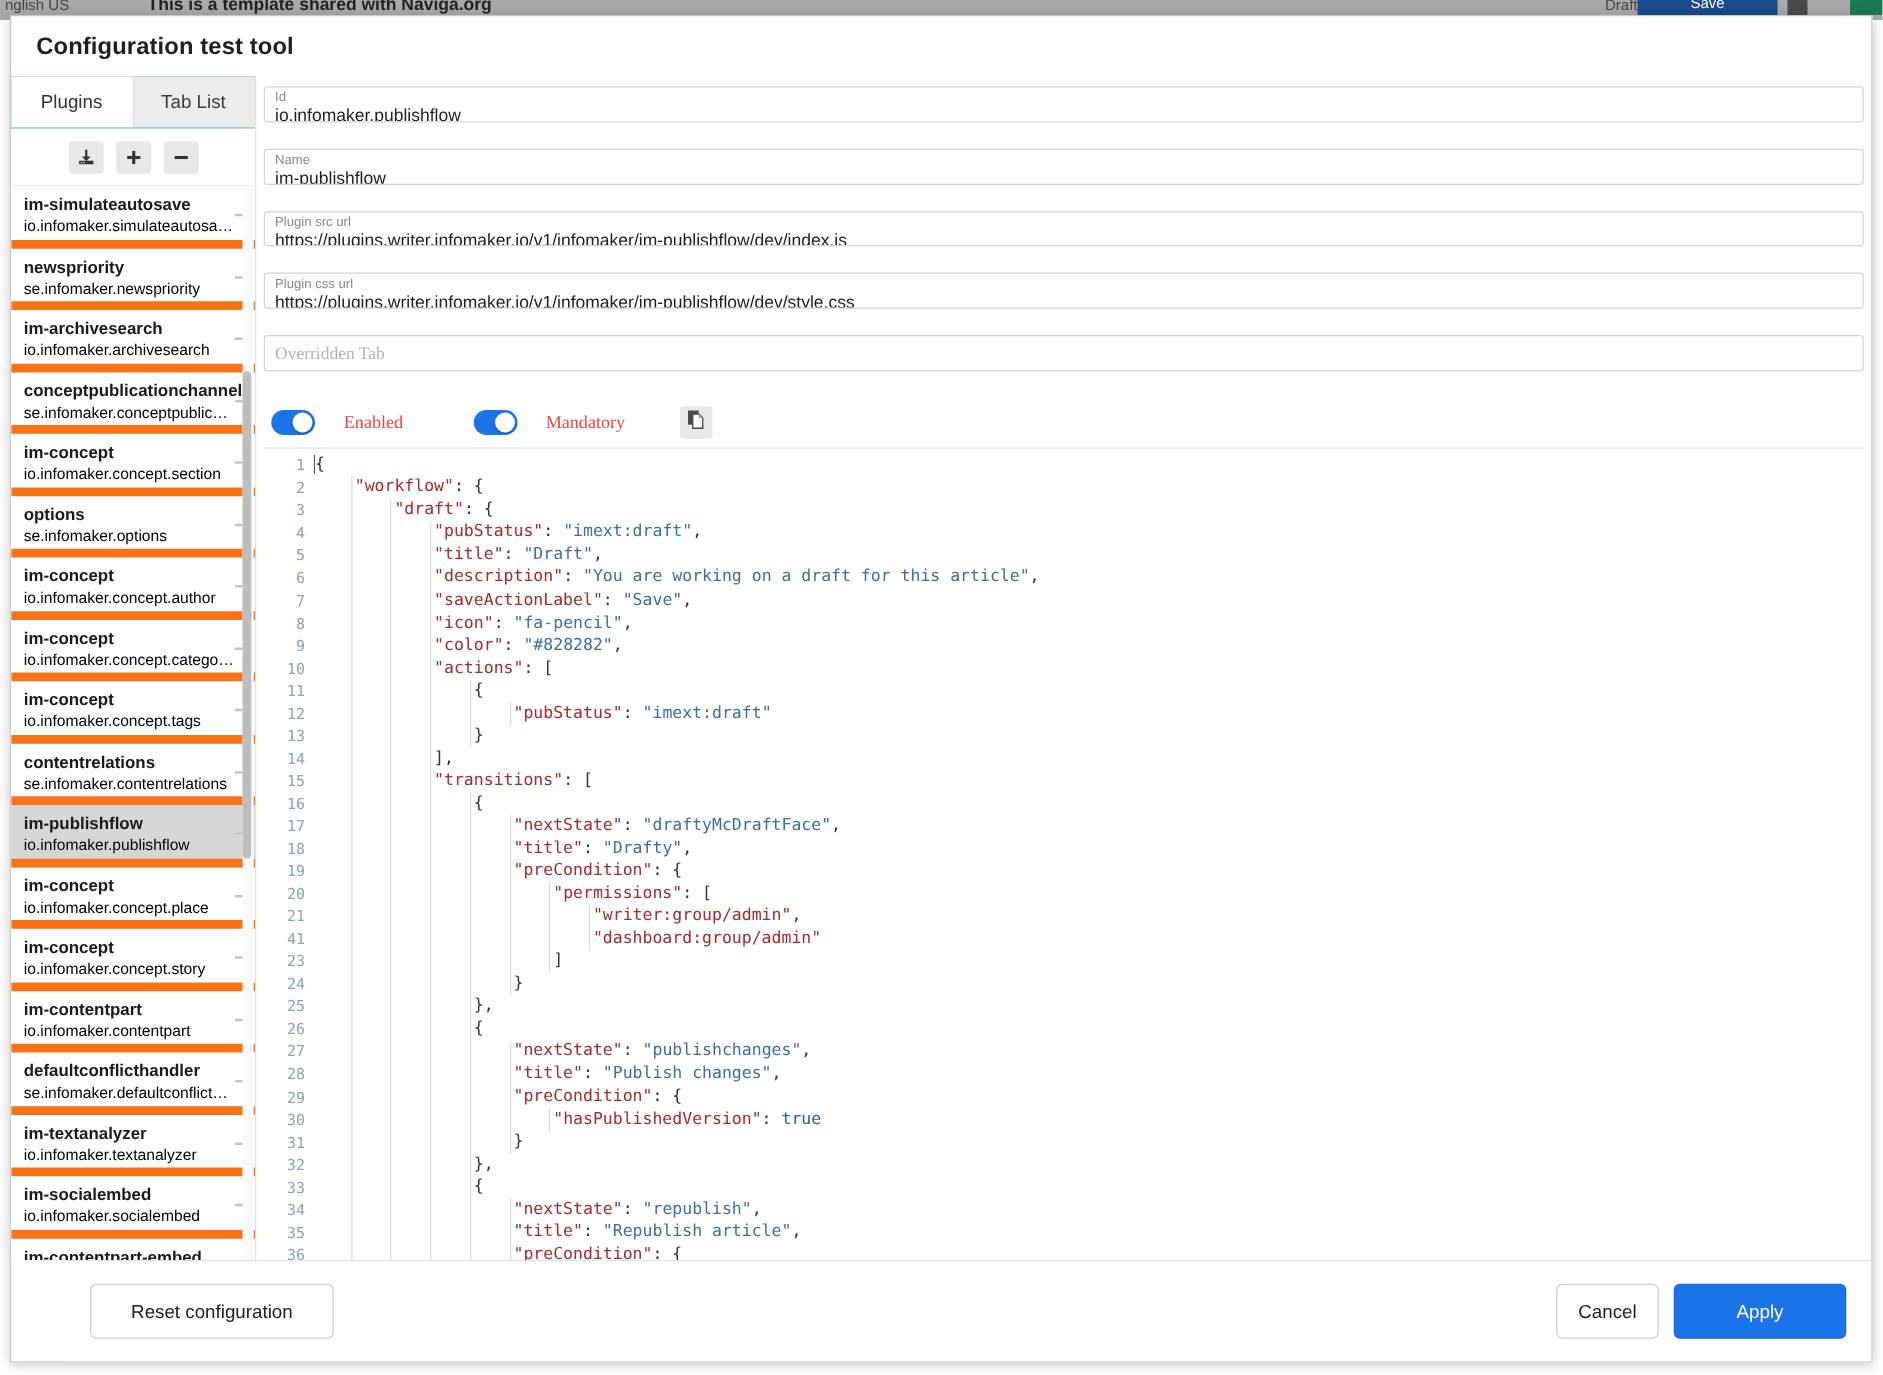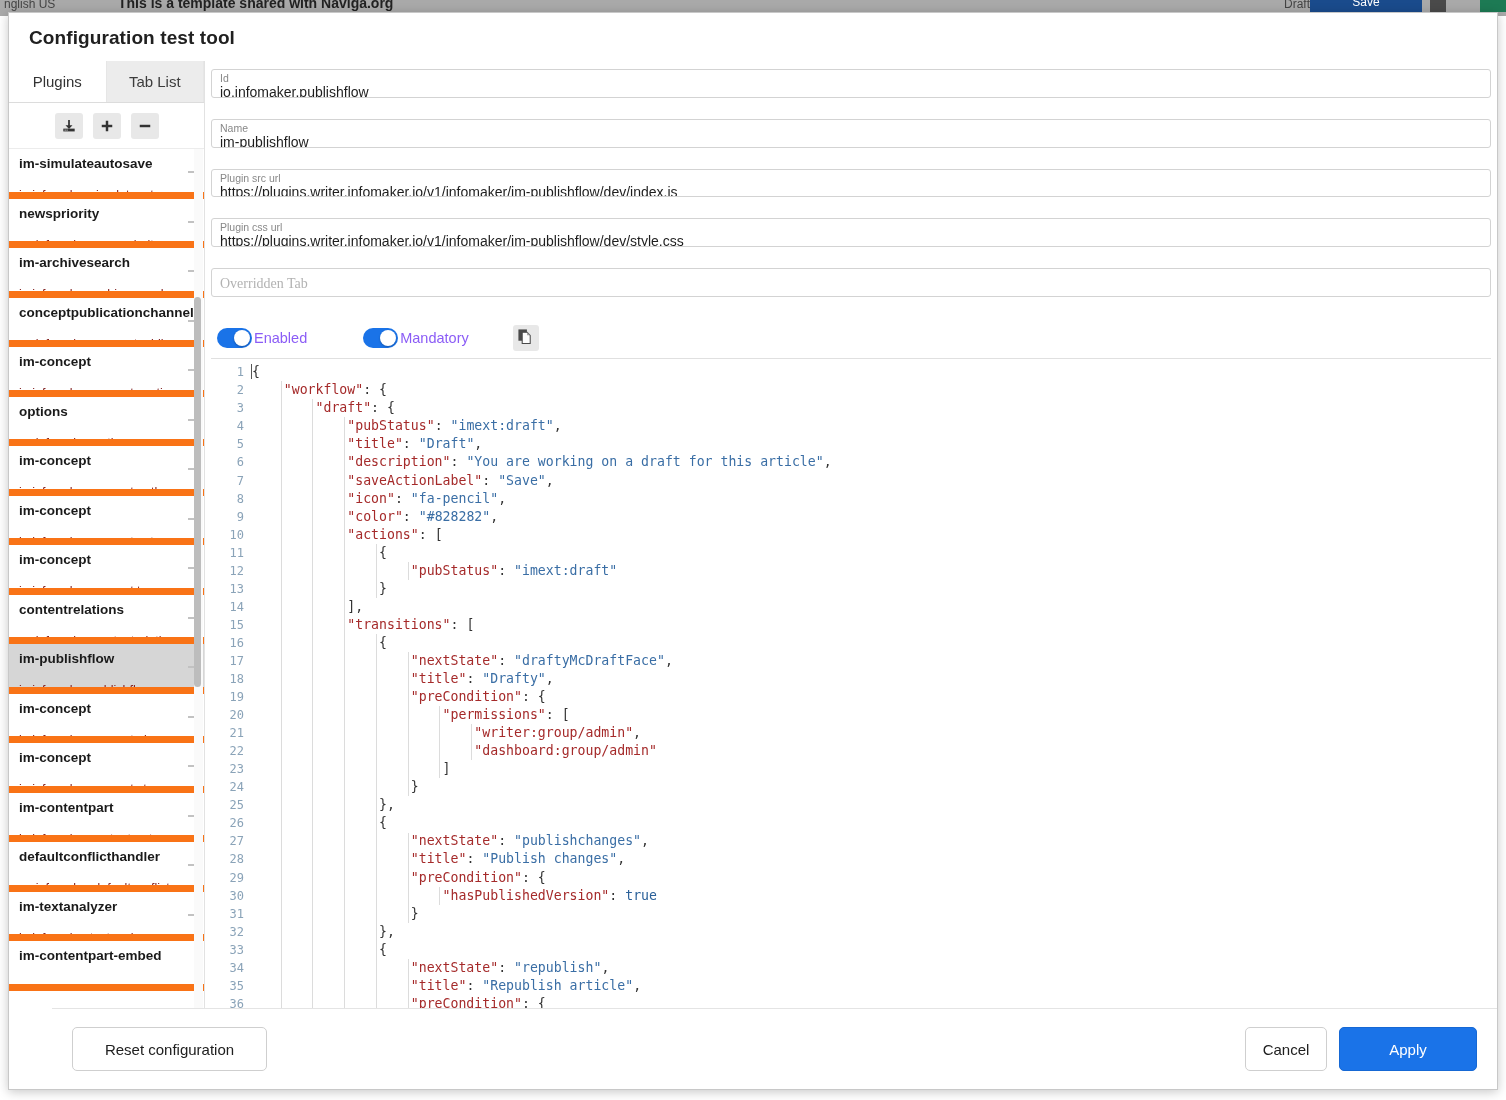--- a/index.html
+++ b/index.html
@@ -140,24 +140,24 @@
   .plugin-item.selected { background: #d6d6d6; }
   .plugin-name {
     font-size: 13.5px;
     font-weight: bold;
     color: #1a1a1a;
     white-space: nowrap;
     line-height: 17px;
   }
   .plugin-id {
     font-size: 12.5px;
-    color: #7f1d1d;
+    color: #000000;
     white-space: nowrap;
     line-height: 17px;
-    margin-top: 15px;
+    margin-top: 1px;
   }
   .item-handle {
     position: absolute;
     right: 5px; top: 22px;
     width: 11px; height: 2px;
     background: #c2c2c2;
   }
 
   #list-scrollbar-track {
     position: absolute;
@@ -238,23 +238,24 @@
   .switch .knob {
     position: absolute;
     right: 2px; top: 2px;
     width: 16px; height: 16px;
     background: #fff;
     border-radius: 50%;
     box-shadow: 0 1px 2px rgba(0,0,0,.25);
   }
   .toggle-label {
     font-size: 14.5px;
-    color: #8b5cf6;
-    margin-left: 2px;
+    color: #ef4444;
+    margin-left: 23px;
     white-space: nowrap;
+    font-family: Liberation Serif, serif;
   }
   #copy-btn {
     width: 26px; height: 26px;
     background: #e8e8e8;
     border-radius: 3px;
     display: flex; align-items: center; justify-content: center;
     margin-left: 44px;
     cursor: pointer;
   }
 
@@ -488,20 +489,25 @@
               <span class="item-handle"></span>
             </div>
             <div class="plugin-item">
               <div class="plugin-name">defaultconflicthandler</div>
               <div class="plugin-id">se.infomaker.defaultconflict…</div>
               <span class="item-handle"></span>
             </div>
             <div class="plugin-item">
               <div class="plugin-name">im-textanalyzer</div>
               <div class="plugin-id">io.infomaker.textanalyzer</div>
+              <span class="item-handle"></span>
+            </div>
+            <div class="plugin-item">
+              <div class="plugin-name">im-socialembed</div>
+              <div class="plugin-id">io.infomaker.socialembed</div>
               <span class="item-handle"></span>
             </div>
             <div class="plugin-item">
               <div class="plugin-name">im-contentpart-embed</div>
             </div>
           </div>
         <div id="list-scrollbar-track">
           <div id="list-scrollbar-thumb"></div>
         </div>
       </div>
@@ -574,21 +580,21 @@
             <div class="ln">12</div>
             <div class="ln">13</div>
             <div class="ln">14</div>
             <div class="ln">15</div>
             <div class="ln">16</div>
             <div class="ln">17</div>
             <div class="ln">18</div>
             <div class="ln">19</div>
             <div class="ln">20</div>
             <div class="ln">21</div>
-            <div class="ln">22</div>
+            <div class="ln">41</div>
             <div class="ln">23</div>
             <div class="ln">24</div>
             <div class="ln">25</div>
             <div class="ln">26</div>
             <div class="ln">27</div>
             <div class="ln">28</div>
             <div class="ln">29</div>
             <div class="ln">30</div>
             <div class="ln">31</div>
             <div class="ln">32</div>

